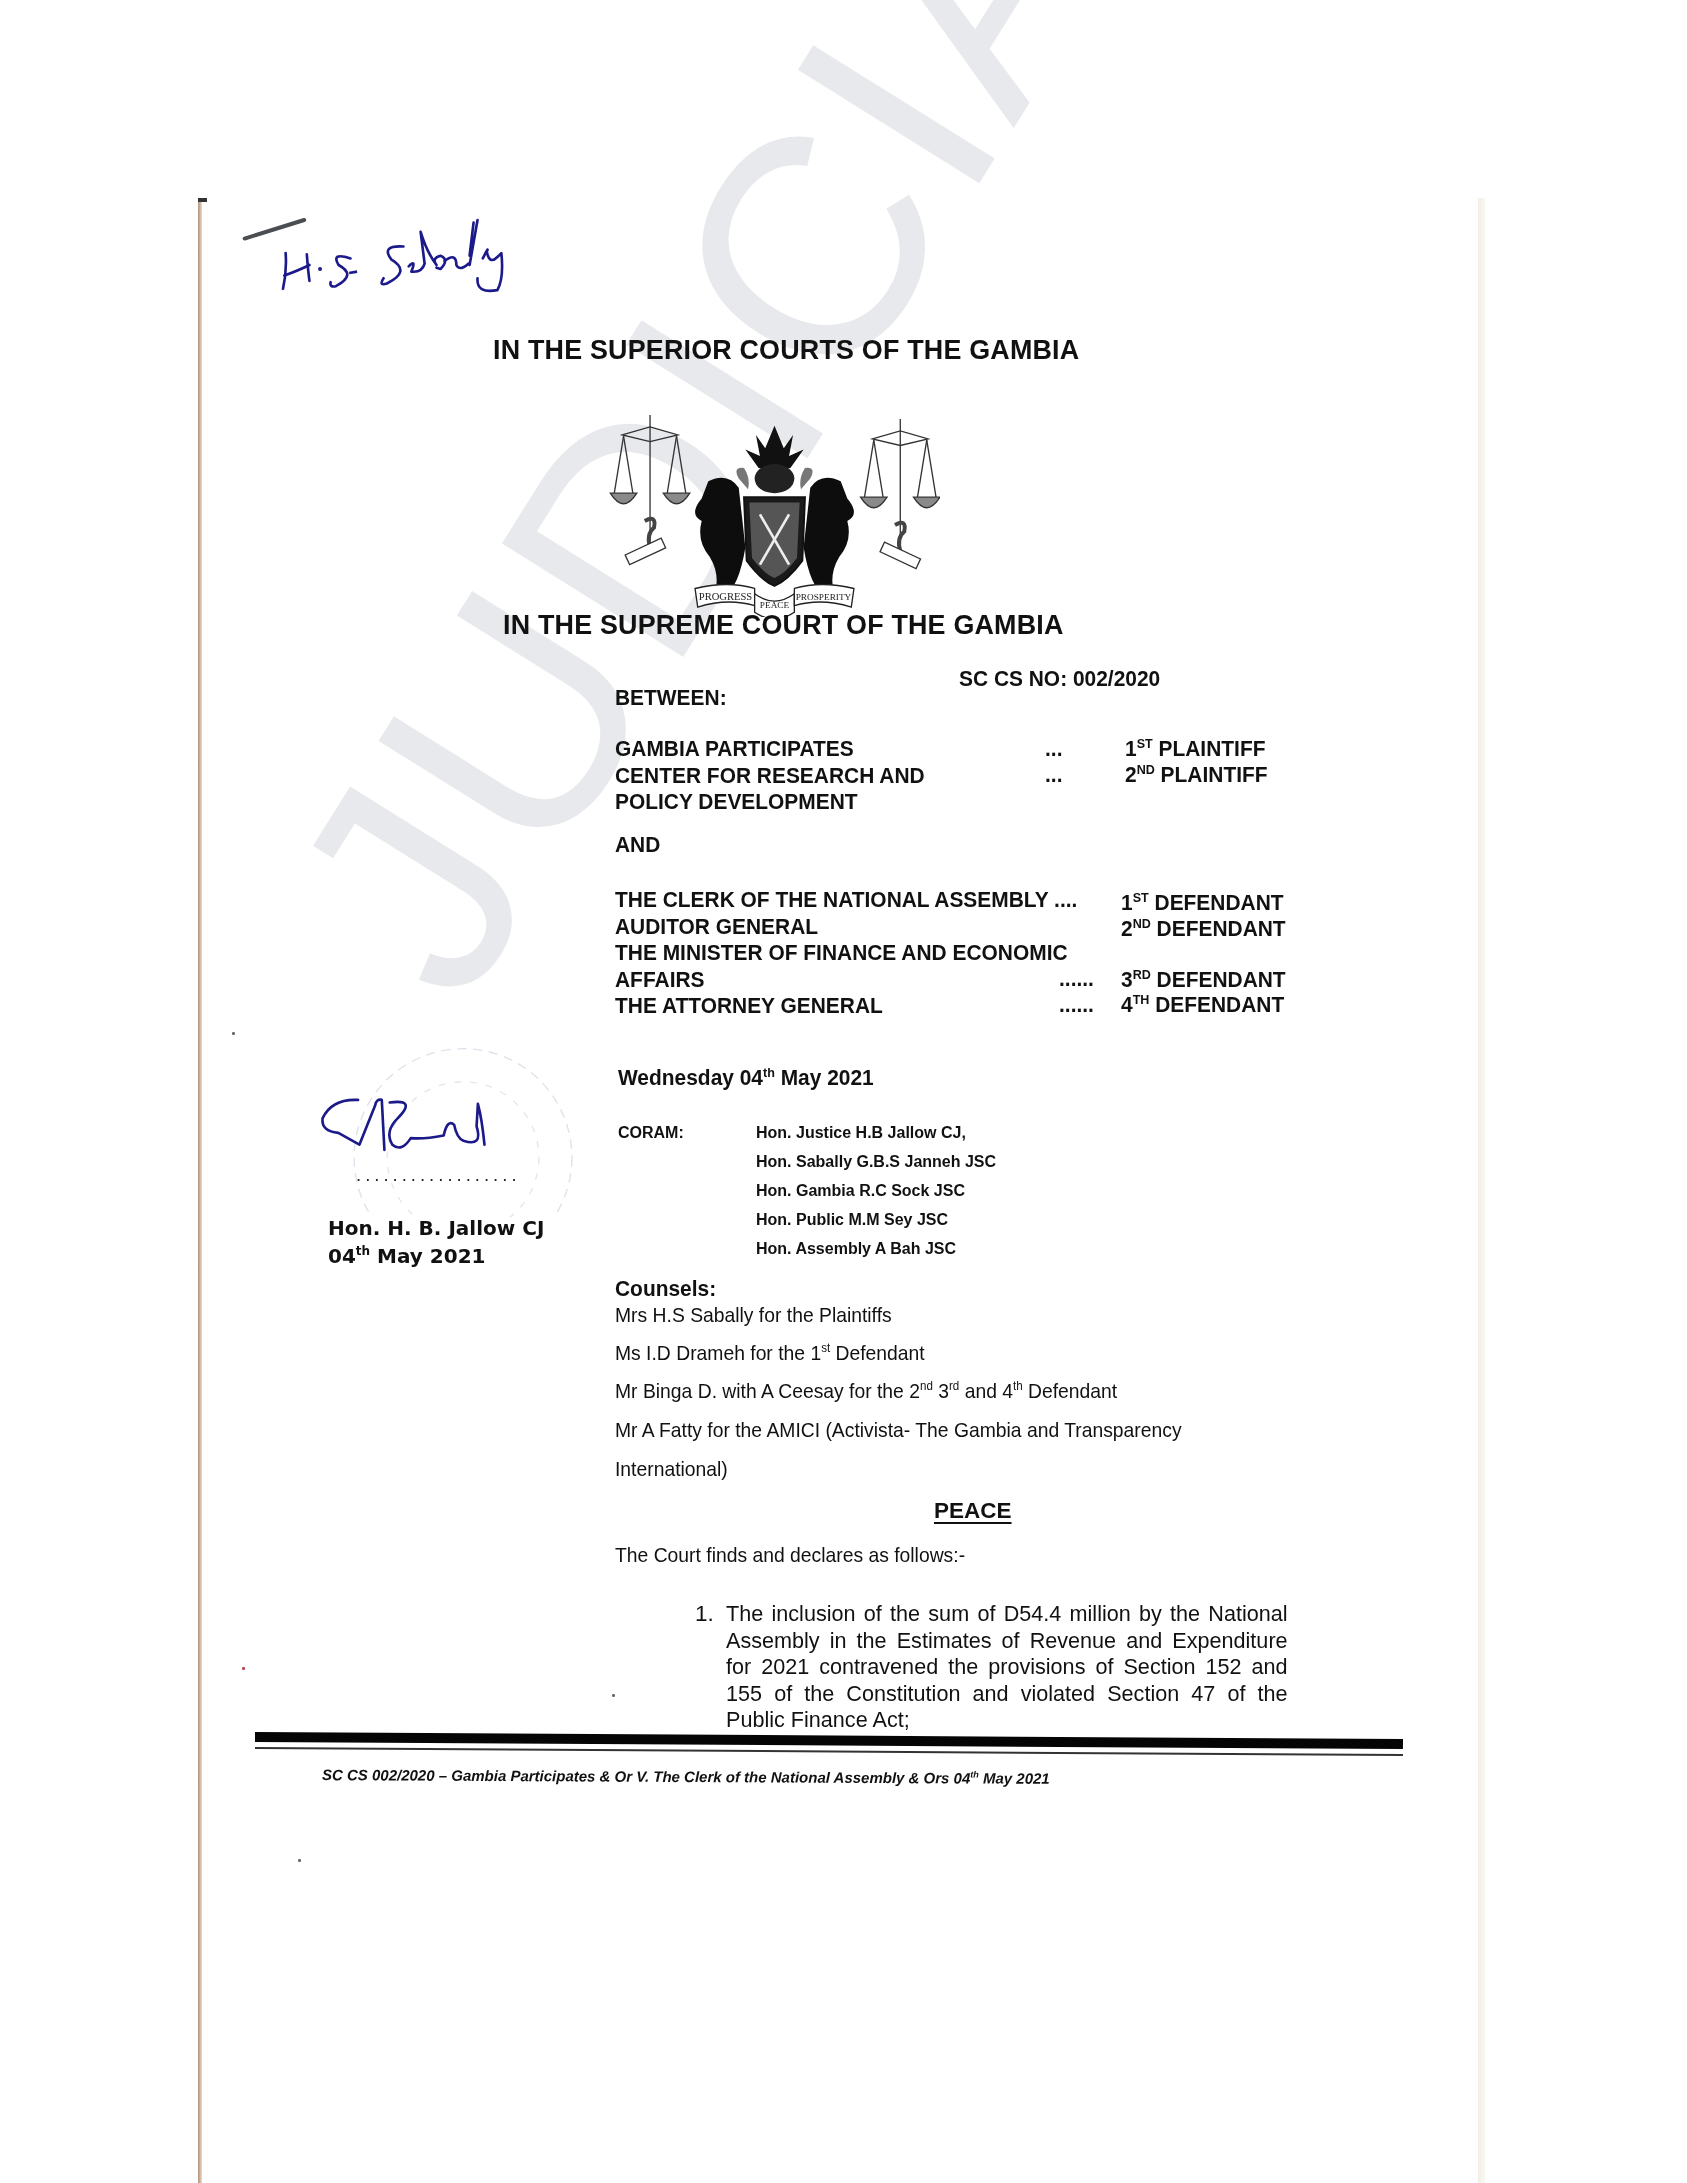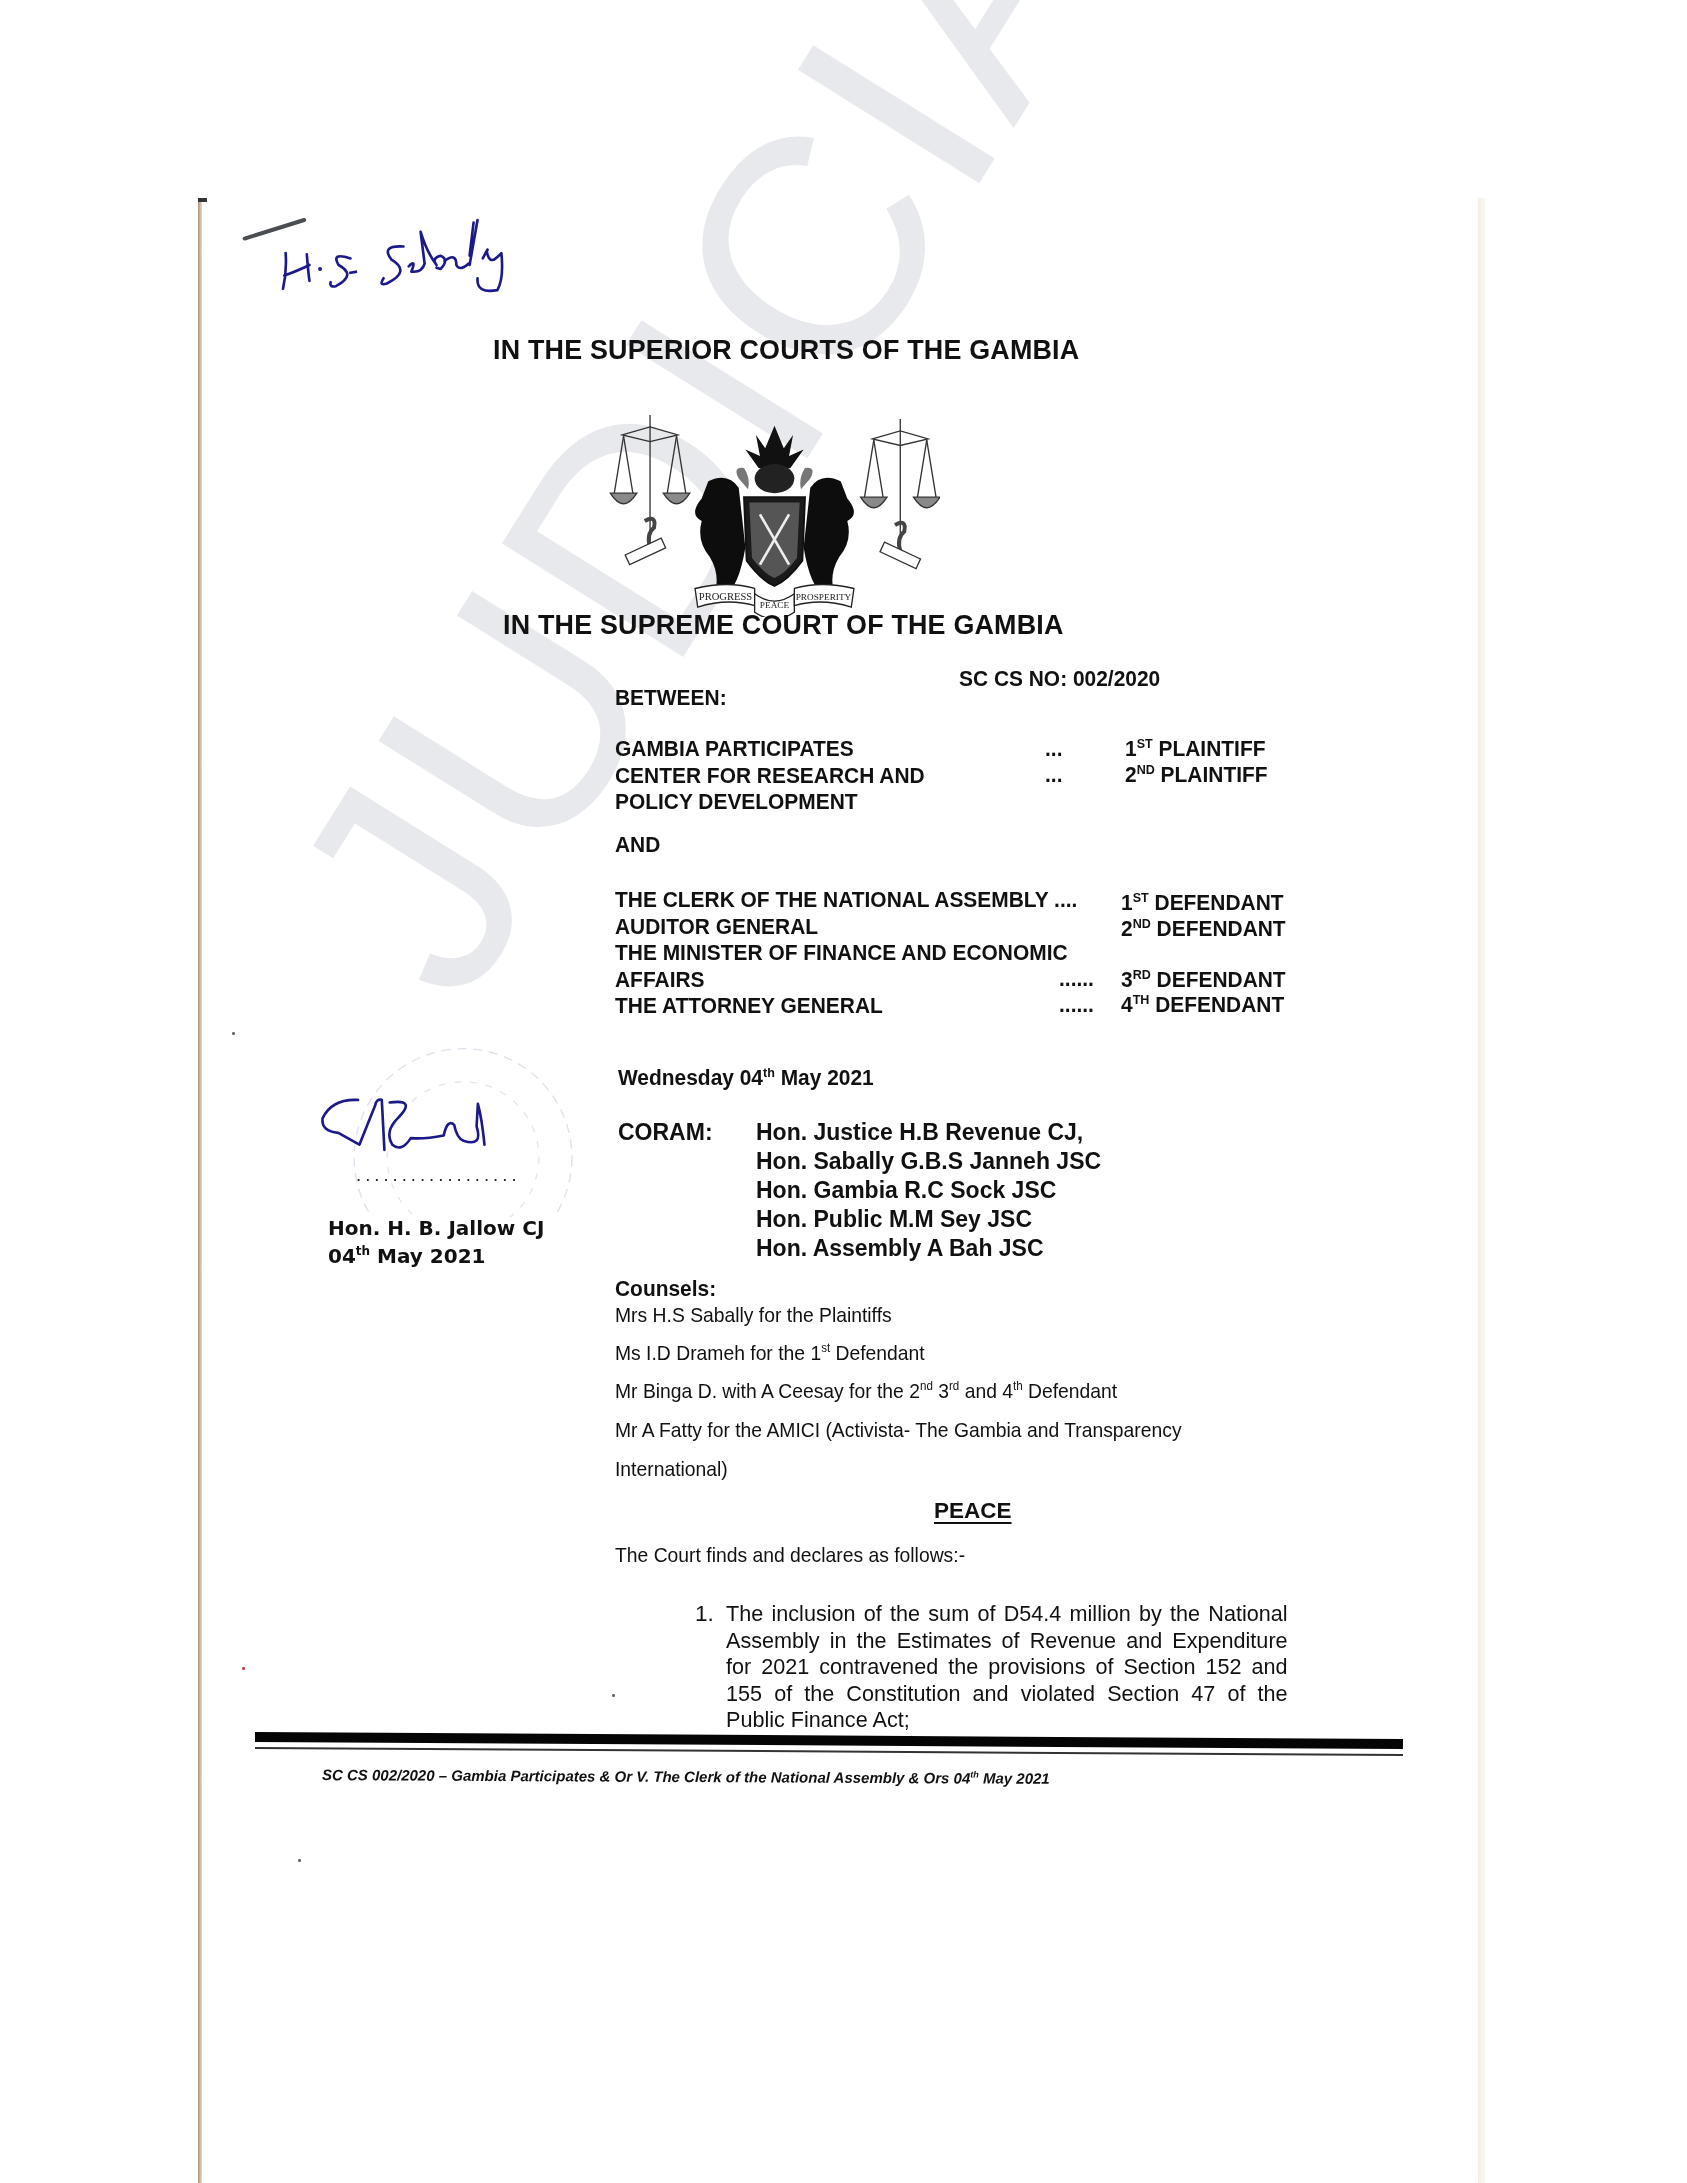--- a/index.html
+++ b/index.html
@@ -7,21 +7,21 @@
   .page { position:absolute; left:198px; top:198px; width:1280px; height:1985px; background:#fff; }
   .page-edge-left { position:absolute; left:198px; top:198px; width:4px; height:1985px; background:linear-gradient(to right,#b08e74,#e8ddd2); }
   .page-edge-top-dark { position:absolute; left:198px; top:198px; width:9.3px; height:4px; background:#333; }
   .page-edge-right { position:absolute; left:1478px; top:198px; width:6.6px; height:1985px; background:linear-gradient(to right,#f3efe8,#faf7f2); }
   .abs { position:absolute; }
   .watermark { position:absolute; left:218px; top:860px; font-family:"Liberation Sans", sans-serif; font-size:311px; font-weight:400; color:#e6e7ea; transform:rotate(-58deg); transform-origin:left top; letter-spacing:6.6px; white-space:nowrap; opacity:0.9; }
   .h-title { font-weight:700; font-size:28px; letter-spacing:0.2px; transform:scaleX(0.96); transform-origin:left; }
   .cap { font-weight:700; font-size:22.5px; line-height:26.5px; transform:scaleX(0.93); transform-origin:left; white-space:nowrap; }
   .norm { font-size:21px; line-height:26.5px; white-space:nowrap; transform:scaleX(0.92); transform-origin:left; }
   sup { font-size:0.6em; vertical-align:super; line-height:0; }
-  .coram-line { font-weight:700; font-size:23px; line-height:29px; white-space:nowrap; }
+  .coram-line { font-weight:700; font-size:16px; line-height:29px; white-space:nowrap; }
   .order-title { font-weight:700; font-size:22.5px; text-decoration:underline; text-decoration-thickness:2px; text-underline-offset:4px; }
   .justify { text-align:justify; text-align-last:left; font-size:22.5px; line-height:26.5px; transform:scaleX(0.96); transform-origin:left; }
   .footer-bar { position:absolute; left:255px; top:1732px; width:1148px; height:10px; background:#050505; transform:rotate(0.35deg); transform-origin:left; }
   .footer-bar2 { position:absolute; left:255px; top:1747px; width:1148px; height:2px; background:#333; transform:rotate(0.35deg); transform-origin:left; }
   .footer-text { position:absolute; left:322px; top:1768px; font-style:italic; font-weight:700; font-size:15px; white-space:nowrap; transform:rotate(0.3deg); }
   .sig-name { font-family:"DejaVu Sans", sans-serif; font-weight:700; font-size:20px; line-height:28px;text-align:right; }
   .dots { font-size:18.5px; letter-spacing:4px; color:#222; }
   .speck { position:absolute; width:2.6px; height:2.6px; border-radius:50%; background:#666; }
 </style>
 </head>
@@ -126,21 +126,21 @@
 <div class="abs cap" style="left:1059px;top:992px">......</div>
 <div class="abs cap" style="left:1121px;top:890px"><span>1</span><sup>ST</sup> <span>DEFENDANT</span></div>
 <div class="abs cap" style="left:1121px;top:916px"><span>2</span><sup>ND</sup> <span>DEFENDANT</span></div>
 <div class="abs cap" style="left:1121px;top:967px"><span>3</span><sup>RD</sup> <span>DEFENDANT</span></div>
 <div class="abs cap" style="left:1121px;top:992px"><span>4</span><sup>TH</sup> <span>DEFENDANT</span></div>
 
 <div class="abs cap" style="left:618px;top:1065px"><span>Wednesday 04</span><sup>th</sup><span> May 2021</span></div>
 
 <div class="abs coram-line" style="left:618px;top:1118px">CORAM:</div>
 <div class="abs" style="left:756px;top:1118px">
-  <div class="coram-line">Hon. Justice H.B Revenue CJ,</div>
+  <div class="coram-line">Hon. Justice H.B Jallow CJ,</div>
   <div class="coram-line">Hon. Sabally G.B.S Janneh JSC</div>
   <div class="coram-line">Hon. Gambia R.C Sock JSC</div>
   <div class="coram-line">Hon. Public M.M Sey JSC</div>
   <div class="coram-line">Hon. Assembly A Bah JSC</div>
 </div>
 
 <svg class="abs" style="left:318px;top:1092px" width="225" height="79" viewBox="0 0 340 120">
   <path d="M60 12 Q20 10 6 40 Q4 60 30 62 L62 80 L86 20 Q88 10 96 12 L100 88 M108 16 Q150 10 120 40 Q100 60 112 80 Q126 92 140 70 Q160 72 190 66 Q196 40 206 50 Q210 70 220 74 Q250 84 240 52 L242 18 Q248 40 252 80" fill="none" stroke="#1c1a8a" stroke-width="4" stroke-linecap="round" stroke-linejoin="round"></path>
 </svg>
 <div class="abs dots" style="left:356px;top:1164px">..................</div>

